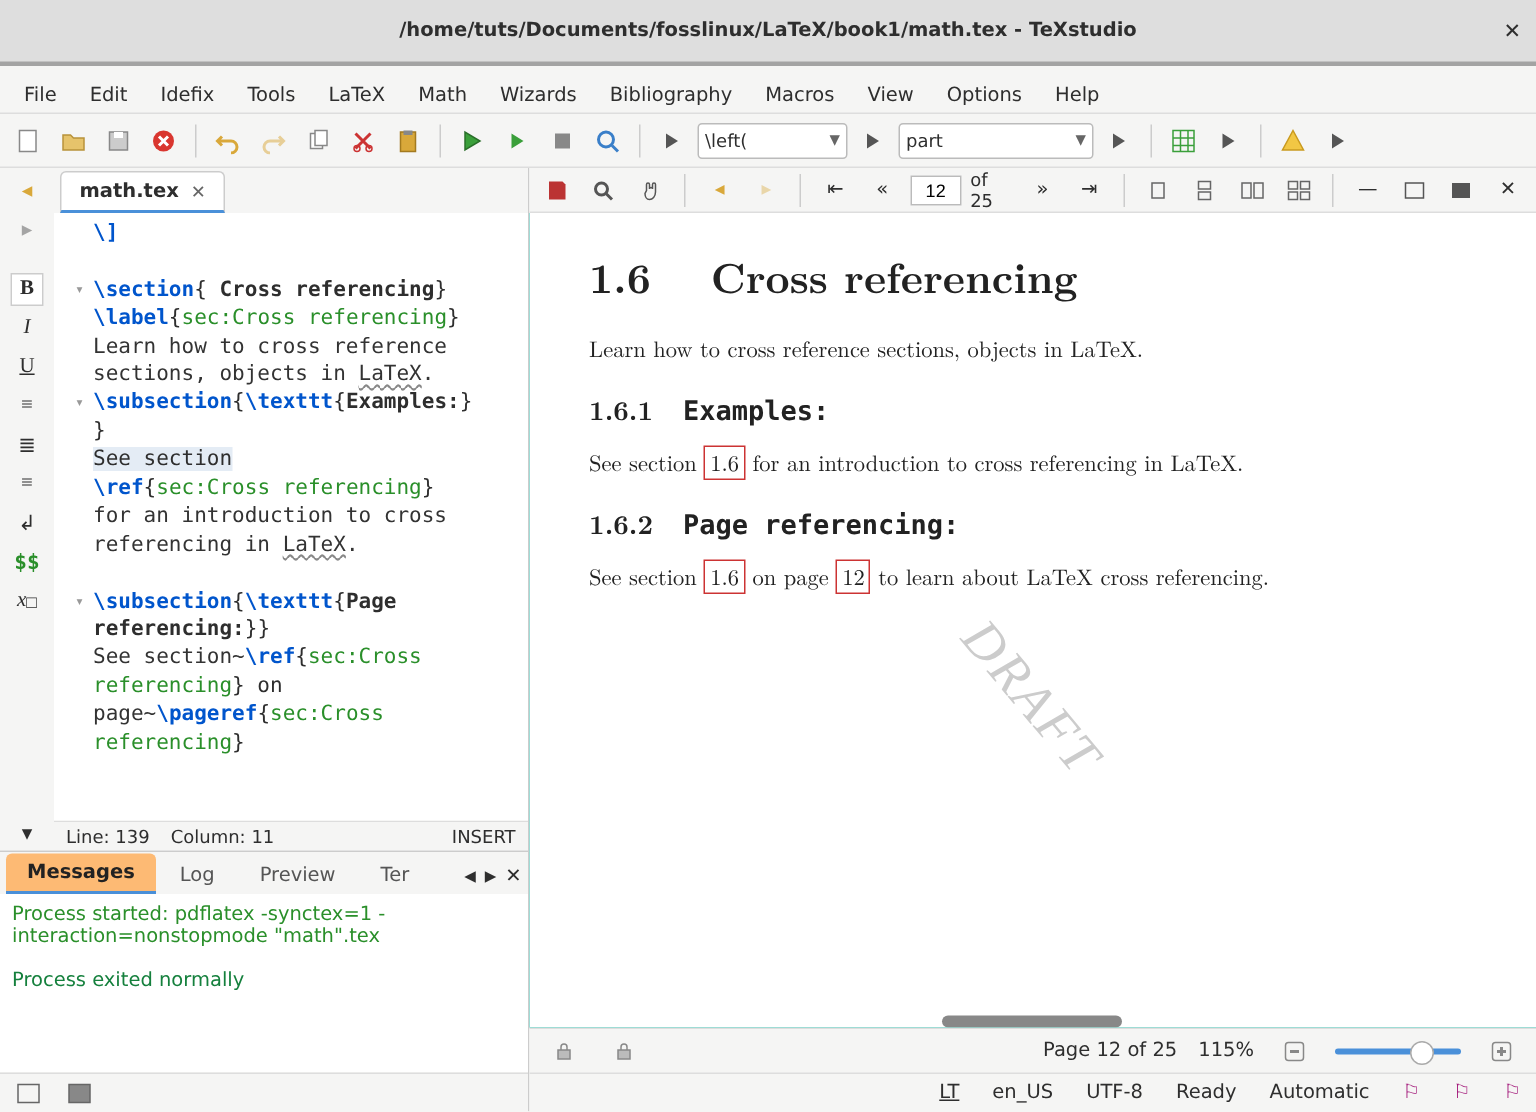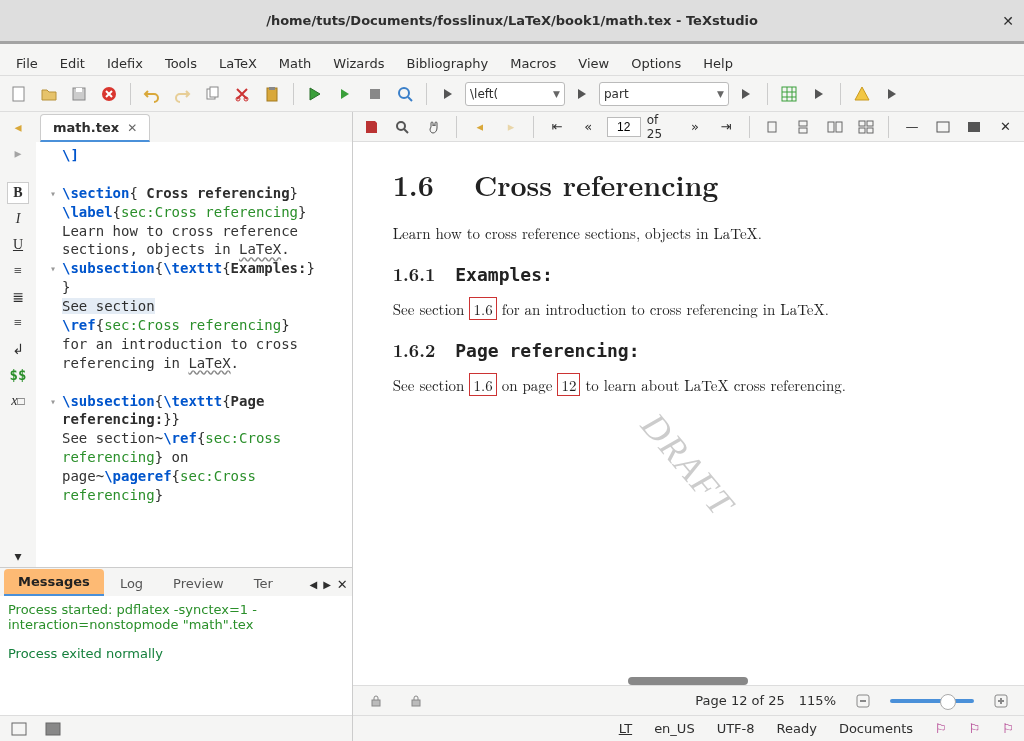--- a/index.html
+++ b/index.html
@@ -235,20 +235,25 @@
         <div class="gbtn">▾</div>
       </div>
       <div class="editor-wrap">
         <div class="tabbar">
           <div class="tab active">
             <span>math.tex</span>
             <span class="x">✕</span>
           </div>
         </div>
         <div class="editor" id="editor"><div class="ed-line"><div class="fold"></div><div class="code"><span class="cmd">\]</span></div></div><div class="ed-line"><div class="fold"></div><div class="code">&nbsp;</div></div><div class="ed-line"><div class="fold">▾</div><div class="code"><span class="cmd">\section</span>{<span class="kw"> Cross referencing</span>}</div></div><div class="ed-line"><div class="fold"></div><div class="code"><span class="cmd">\label</span>{<span class="grp">sec:Cross referencing</span>}</div></div><div class="ed-line"><div class="fold"></div><div class="code"><span class="txt">Learn how to cross reference</span></div></div><div class="ed-line"><div class="fold"></div><div class="code"><span class="txt">sections, objects in <span class="wavyu">LaTeX</span>.</span></div></div><div class="ed-line"><div class="fold">▾</div><div class="code"><span class="cmd">\subsection</span>{<span class="cmd">\texttt</span>{<span class="kw">Examples:</span>}</div></div><div class="ed-line"><div class="fold"></div><div class="code">}</div></div><div class="ed-line"><div class="fold"></div><div class="code"><span class="hl">See section</span></div></div><div class="ed-line"><div class="fold"></div><div class="code"><span class="cmd">\ref</span>{<span class="grp">sec:Cross referencing</span>}</div></div><div class="ed-line"><div class="fold"></div><div class="code"><span class="txt">for an introduction to cross</span></div></div><div class="ed-line"><div class="fold"></div><div class="code"><span class="txt">referencing in <span class="wavyu">LaTeX</span>.</span></div></div><div class="ed-line"><div class="fold"></div><div class="code">&nbsp;</div></div><div class="ed-line"><div class="fold">▾</div><div class="code"><span class="cmd">\subsection</span>{<span class="cmd">\texttt</span>{<span class="kw">Page</span></div></div><div class="ed-line"><div class="fold"></div><div class="code"><span class="kw">referencing:</span>}}</div></div><div class="ed-line"><div class="fold"></div><div class="code"><span class="txt">See section~</span><span class="cmd">\ref</span>{<span class="grp">sec:Cross</span></div></div><div class="ed-line"><div class="fold"></div><div class="code"><span class="grp">referencing</span>} on</div></div><div class="ed-line"><div class="fold"></div><div class="code"><span class="txt">page~</span><span class="cmd">\pageref</span>{<span class="grp">sec:Cross</span></div></div><div class="ed-line"><div class="fold"></div><div class="code"><span class="grp">referencing</span>}</div></div></div>
+        <div class="statusline">
+          <span>Line: 139</span>
+          <span>Column: 11</span>
+          <span class="ins">INSERT</span>
+        </div>
       </div>
     </div>
     <div class="msgpanel">
       <div class="msgtabs">
         <div class="mtab active">Messages</div>
         <div class="mtab">Log</div>
         <div class="mtab">Preview</div>
         <div class="mtab">Ter</div>
         <div class="navx">
           <span style="font-size:10px">◀</span>
@@ -387,19 +392,19 @@
             <rect x="1" y="1" width="12" height="12" fill="none" stroke="#888" rx="2"></rect>
             <path d="M4 7h6M7 4v6" stroke="#888" stroke-width="2"></path>
           </svg>
         </div>
     </div>
     <div class="app-status">
       <span style="text-decoration:underline">LT</span>
       <span>en_US</span>
       <span>UTF-8</span>
       <span>Ready</span>
-      <span>Documents</span>
+      <span>Automatic</span>
       <span style="color:#a3197a;font-weight:bold">⚐</span>
       <span style="color:#a3197a;font-weight:bold">⚐</span>
       <span style="color:#a3197a;font-weight:bold">⚐</span>
     </div>
   </div>
 </div>
 
 </body></html>

